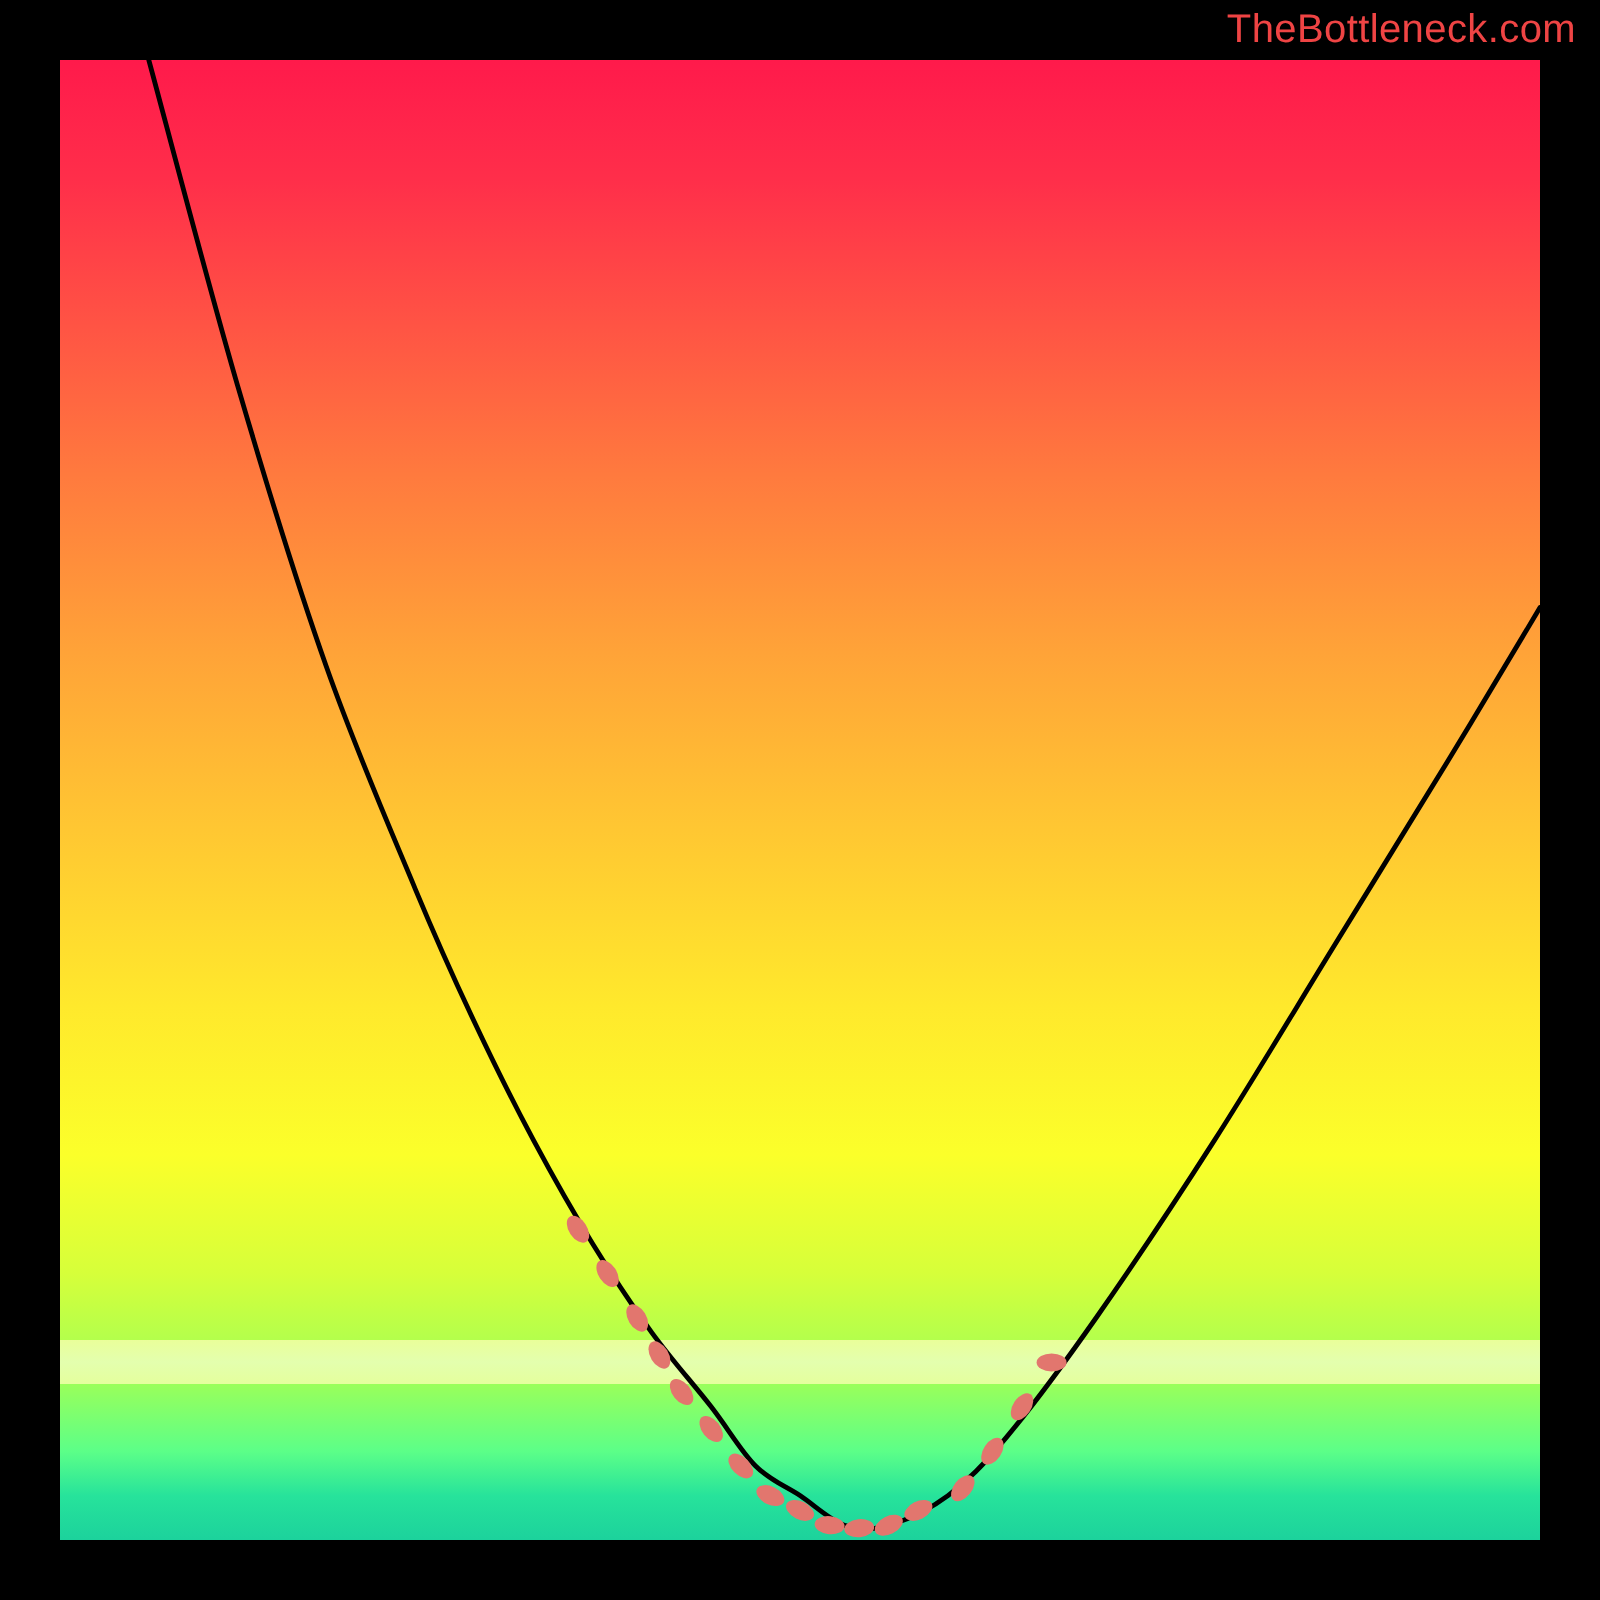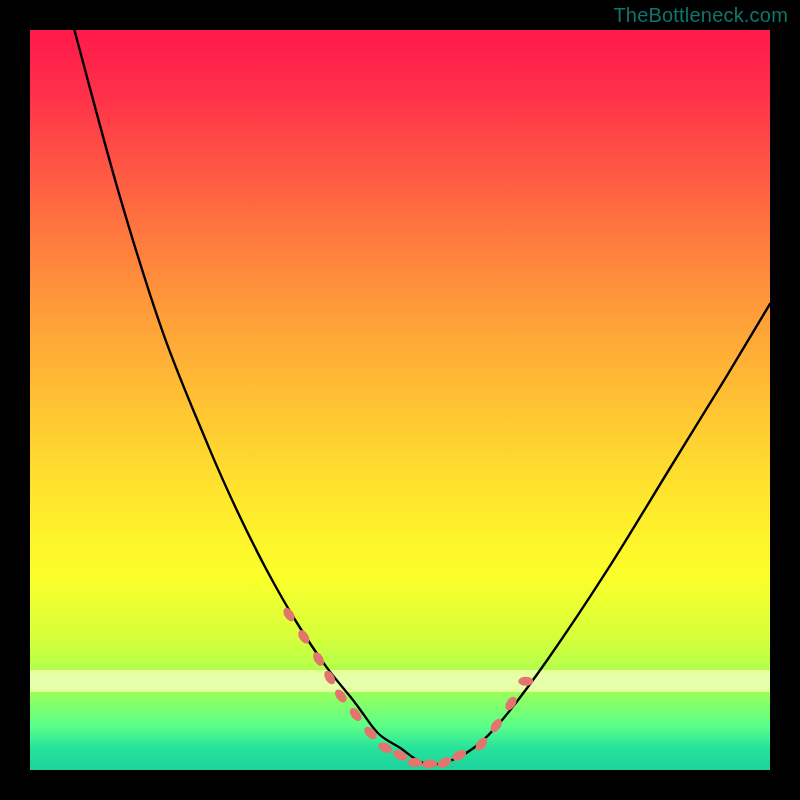--- a/index.html
+++ b/index.html
@@ -63,21 +63,21 @@
     position: absolute;
     inset: 0;
   }
   .watermark {
     position: absolute;
     top: 4px;
     right: 12px;
     font-family: Arial, Helvetica, sans-serif;
     font-size: 20px;
     letter-spacing: 0.2px;
-    color: #0f766e;
+    color: #ef4444;
     font-weight: 400;
   }
 </style>
 </head>
 <body>
 
 <div class="frame">
 
   <div class="watermark">TheBottleneck.com</div>
 

